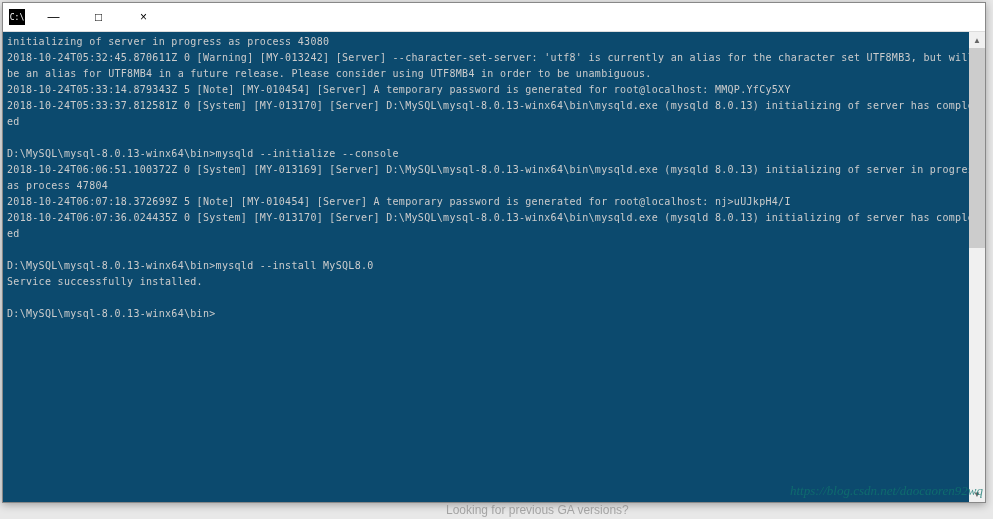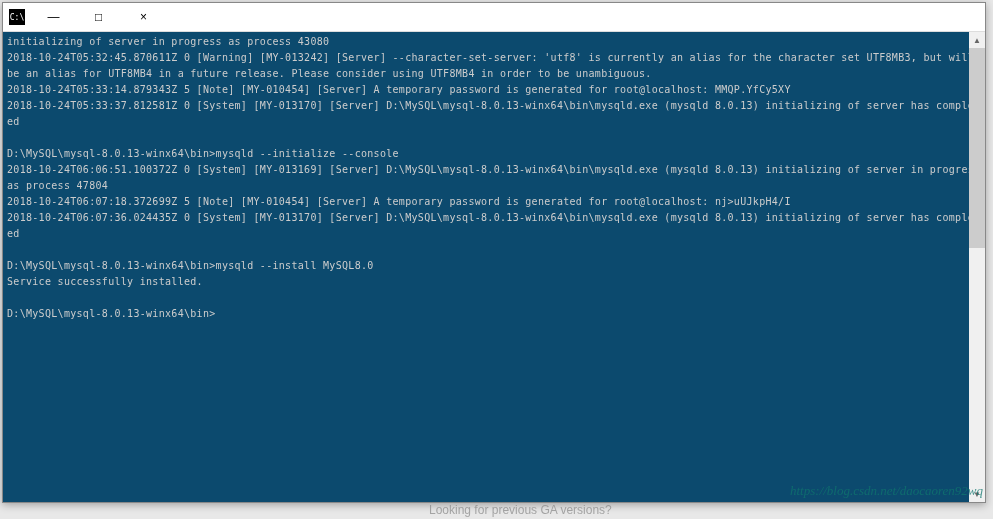--- a/index.html
+++ b/index.html
@@ -111,21 +111,21 @@
       color: #0f766e;
       font-size: 13px;
       font-style: italic;
       font-family: "Times New Roman", serif;
       opacity: 0.75;
       pointer-events: none;
     }
     .bg-text {
       position: absolute;
       bottom: 2px;
-      left: 429px;
+      left: 446px;
       color: #888;
       font-size: 12px;
       opacity: 0.7;
     }
   </style>
 </head>
 <body>
 
 <div class="window">
   <div class="titlebar">

